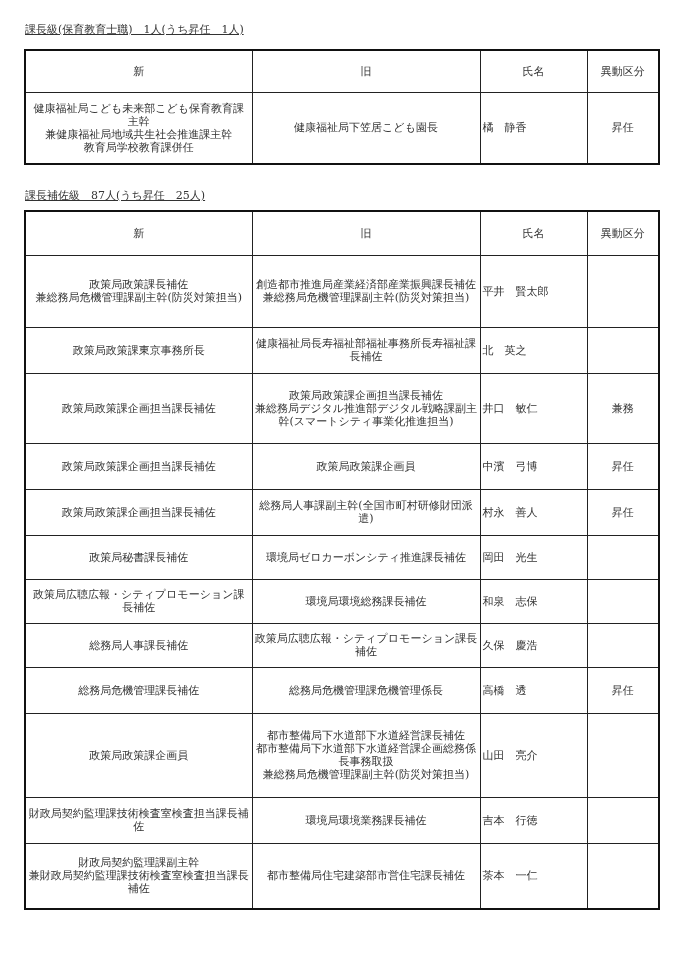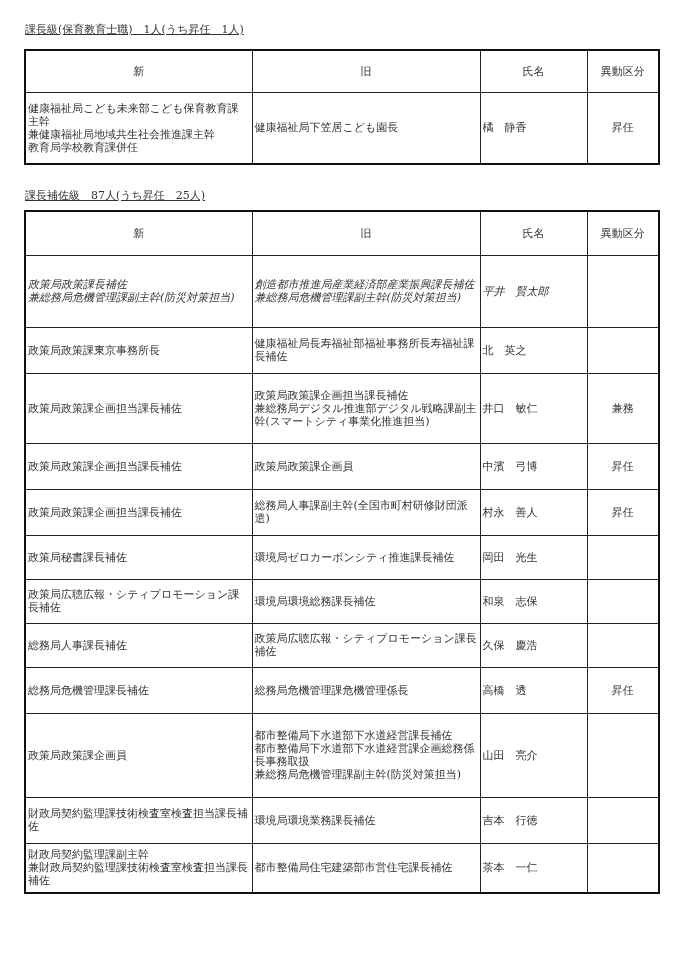--- a/index.html
+++ b/index.html
@@ -30,21 +30,21 @@
     color: #333;
     word-break: break-all;
   }
   table.personnel th { text-align: center; }
   col.c-new { width: 227px; }
   col.c-old { width: 228px; }
   col.c-name { width: 107px; }
   col.c-type { width: 72px; }
   td.name { padding-left: 14px; white-space: pre; }
   td.type { text-align: center; }
-  td.multi span { display: block; }
+  td.multi span { display: block; text-align: center; }
 </style>
 </head>
 <body>
 
 <div class="section-title" style="top:24px;">課長級(保育教育士職)　1人(うち昇任　1人)</div>
 
 <table class="personnel" style="top:49px;">
   <colgroup>
       <col class="c-new">
       <col class="c-old">
@@ -87,21 +87,21 @@
   <thead>
     <tr style="height:44px;">
       <th>新</th>
       <th>旧</th>
       <th>氏名</th>
       <th>異動区分</th>
     </tr>
   </thead>
   <tbody>
 
-    <tr style="height:72px;font-style:italic;">
+    <tr style="height:72px;">
       <td class="multi">
         <span>政策局政策課長補佐</span>
         <span>兼総務局危機管理課副主幹(防災対策担当)</span>
       </td>
       <td class="multi">
         <span>創造都市推進局産業経済部産業振興課長補佐</span>
         <span>兼総務局危機管理課副主幹(防災対策担当)</span>
       </td>
       <td class="name">平井　賢太郎</td>
       <td class="type"></td>
@@ -213,21 +213,21 @@
       <td class="multi">
         <span>財政局契約監理課技術検査室検査担当課長補佐</span>
       </td>
       <td class="multi">
         <span>環境局環境業務課長補佐</span>
       </td>
       <td class="name">吉本　行徳</td>
       <td class="type"></td>
     </tr>
 
-    <tr style="height:50px;">
+    <tr style="height:66px;">
       <td class="multi">
         <span>財政局契約監理課副主幹</span>
         <span>兼財政局契約監理課技術検査室検査担当課長補佐</span>
       </td>
       <td class="multi">
         <span>都市整備局住宅建築部市営住宅課長補佐</span>
       </td>
       <td class="name">茶本　一仁</td>
       <td class="type"></td>
     </tr>

